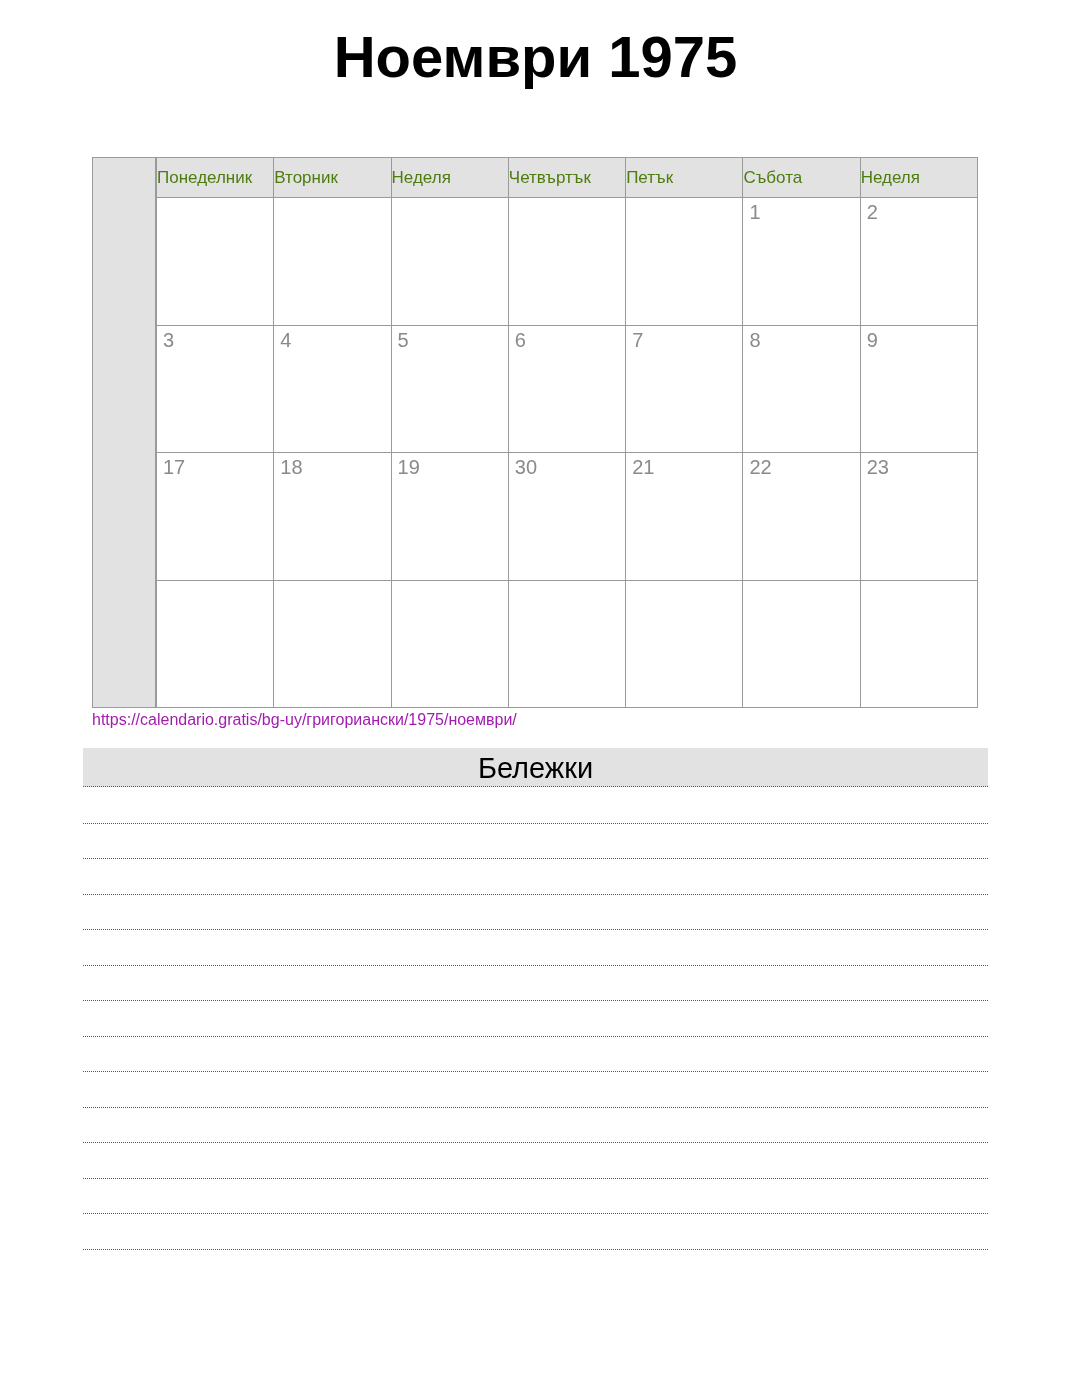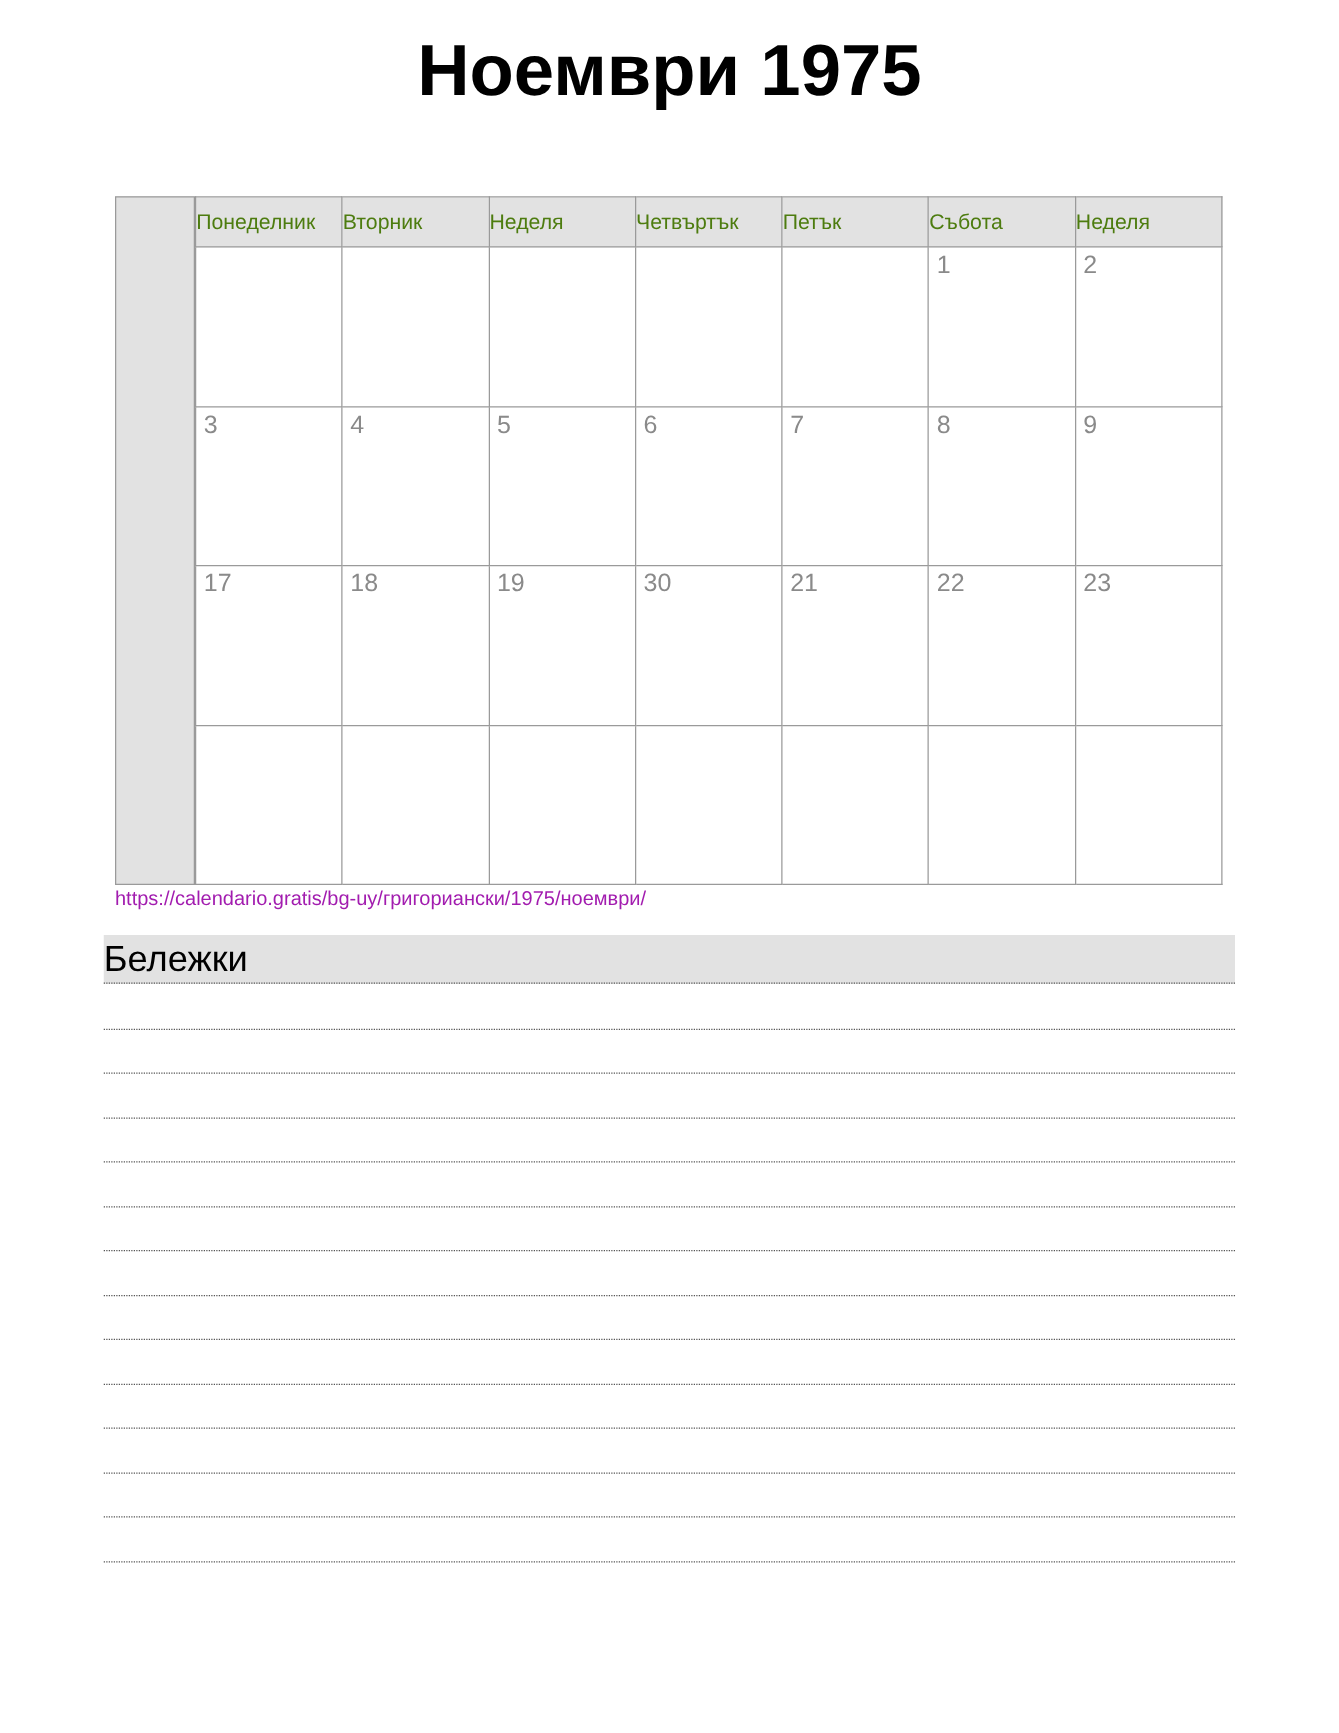--- a/index.html
+++ b/index.html
@@ -80,21 +80,21 @@
 
   
   .notes-header {
     position: absolute;
     left: 83px;
     top: 748px;
     width: 905px;
     height: 39px;
     background: #e2e2e2;
     border-bottom: 1px dotted #555555;
-    text-align: left;
+    text-align: center;
     font-size: 29px;
     font-weight: 400;
     color: #000000;
     line-height: 40px;
   }
   .notes-lines {
     position: absolute;
     left: 83px;
     top: 788px;
     width: 905px;

